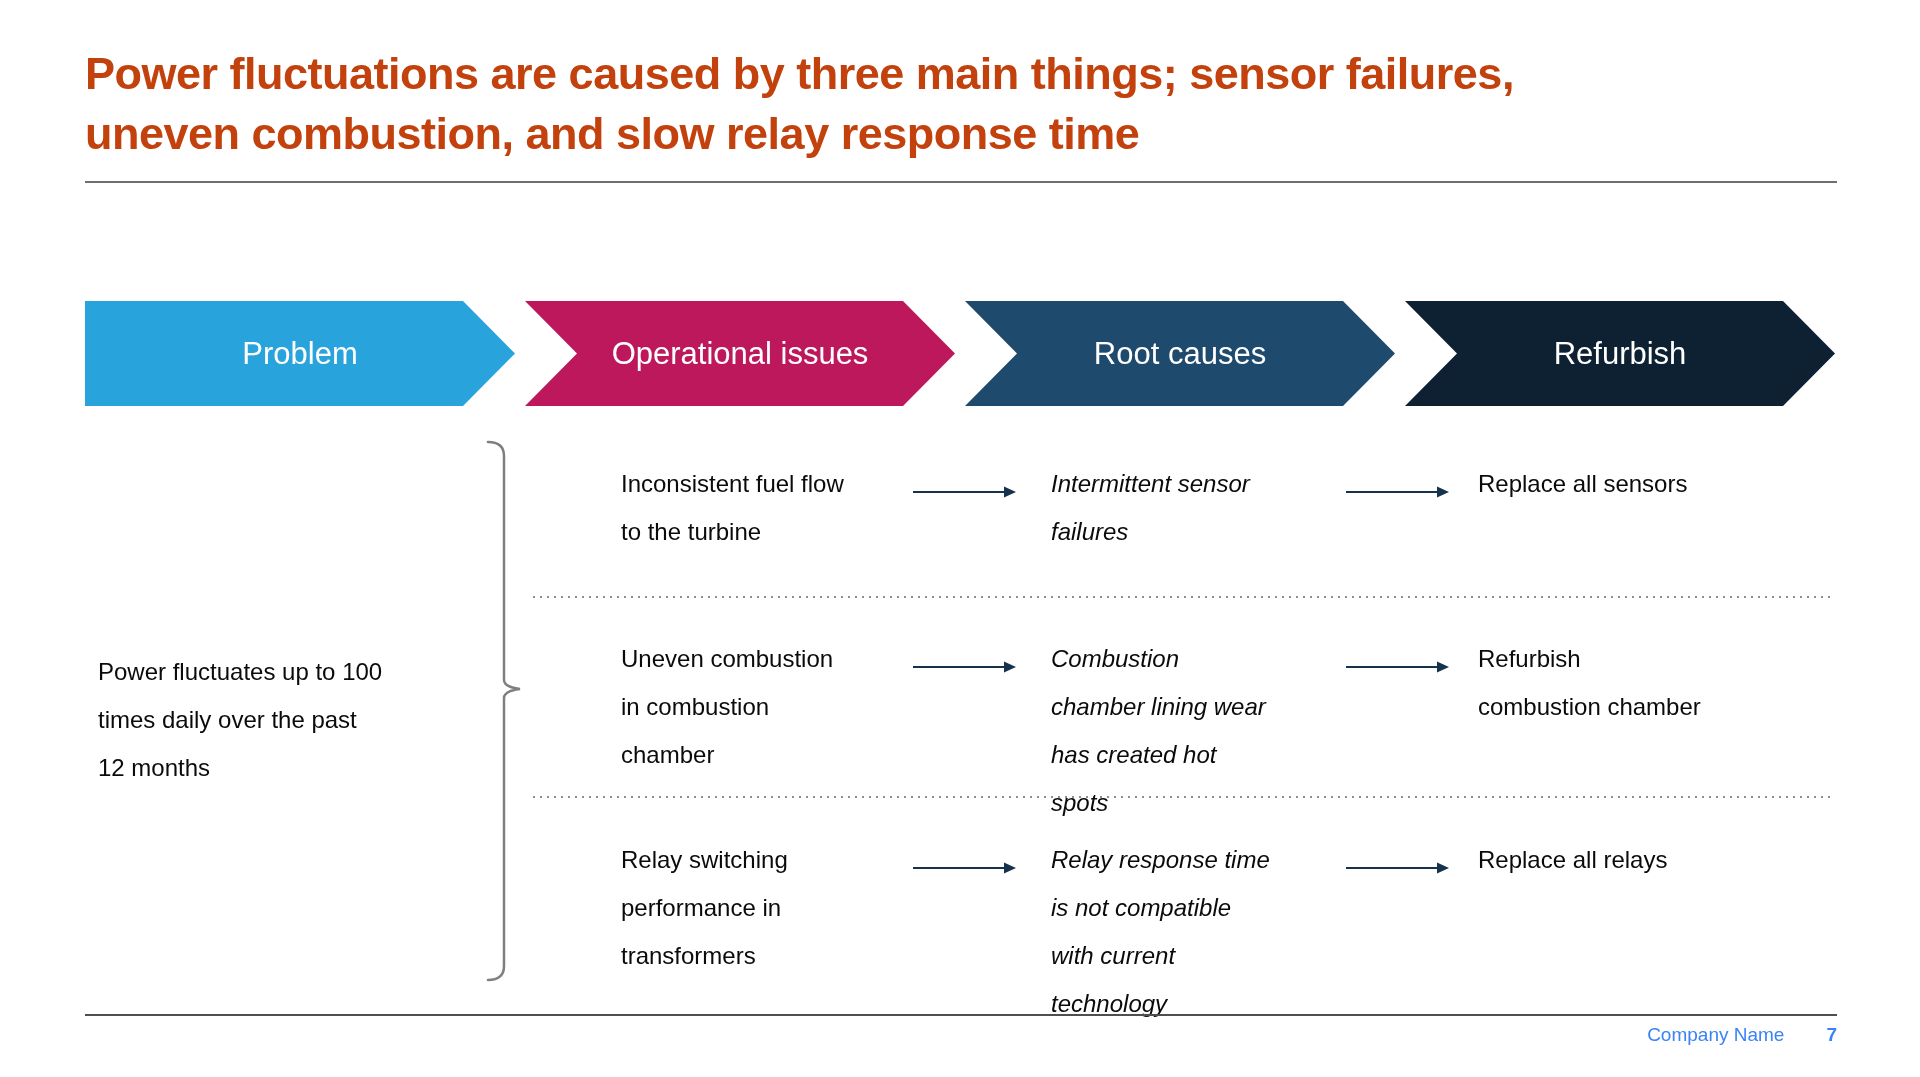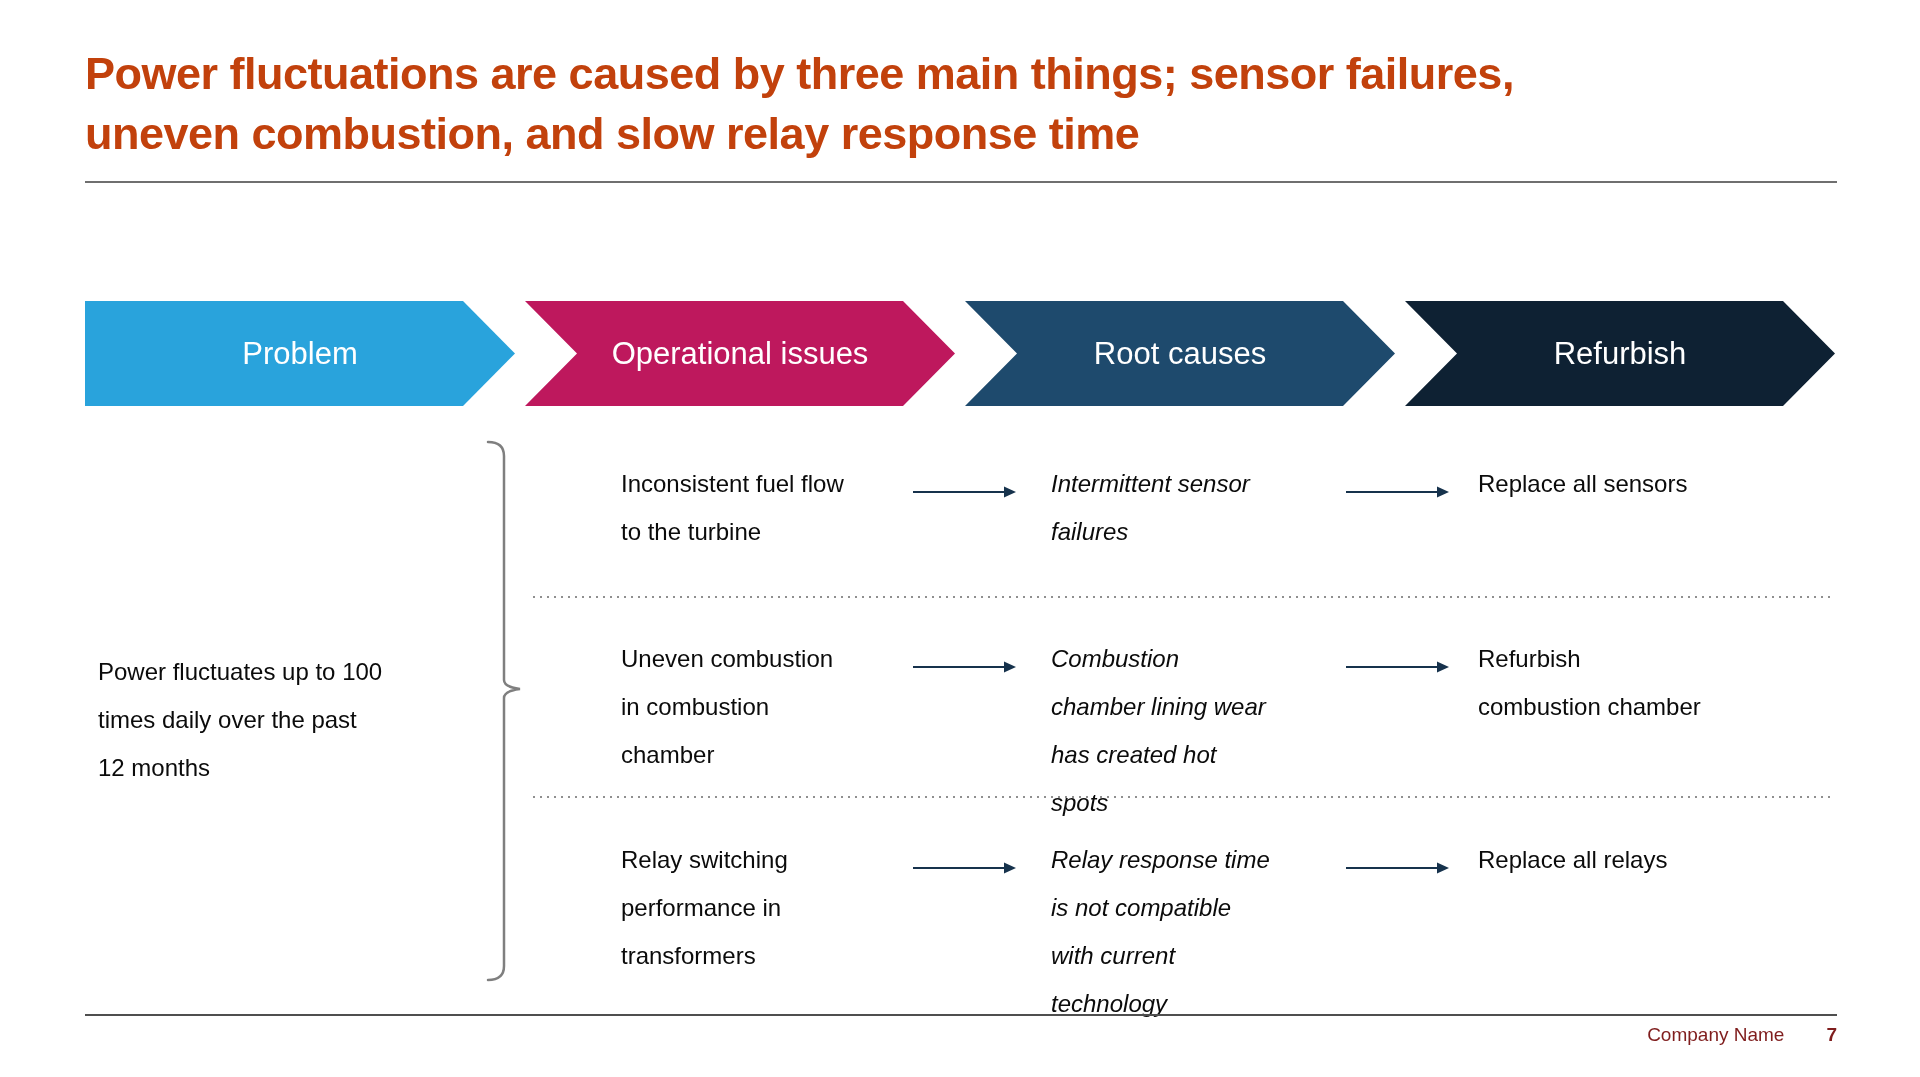--- a/index.html
+++ b/index.html
@@ -38,21 +38,21 @@
   .arr1{left:912px;} .arr2{left:1345px;}
   .arow1{top:484px;} .arow2{top:659px;} .arow3{top:860px;}
   
   .brace{left:478px;top:440px;width:46px;height:542px;color:#7f7f7f;}
   
   .dotted{left:533px;width:1302px;height:2px;
     background:repeating-linear-gradient(90deg,#8f8f8f 0 2px,transparent 2px 7px);}
   .div1{top:596px;} .div2{top:796px;}
   
   .footer-rule{left:85px;top:1014px;width:1752px;height:2px;background:#4f4f4f;}
-  .footer{left:85px;top:1024px;width:1752px;display:flex;justify-content:flex-end;align-items:baseline;gap:42px;font-size:19px;color:#7f1d1d;}
+  .footer{left:85px;top:1024px;width:1752px;display:flex;justify-content:flex-end;align-items:baseline;gap:42px;font-size:19px;color:#3b82f6;}
   .footer .page{font-weight:bold;}
 </style>
 </head>
 <body>
 
 <div class="slide">
 
   <div class="abs title">
     <div>Power fluctuations are caused by three main things; sensor failures,</div>
     <div>uneven combustion, and slow relay response time</div>

